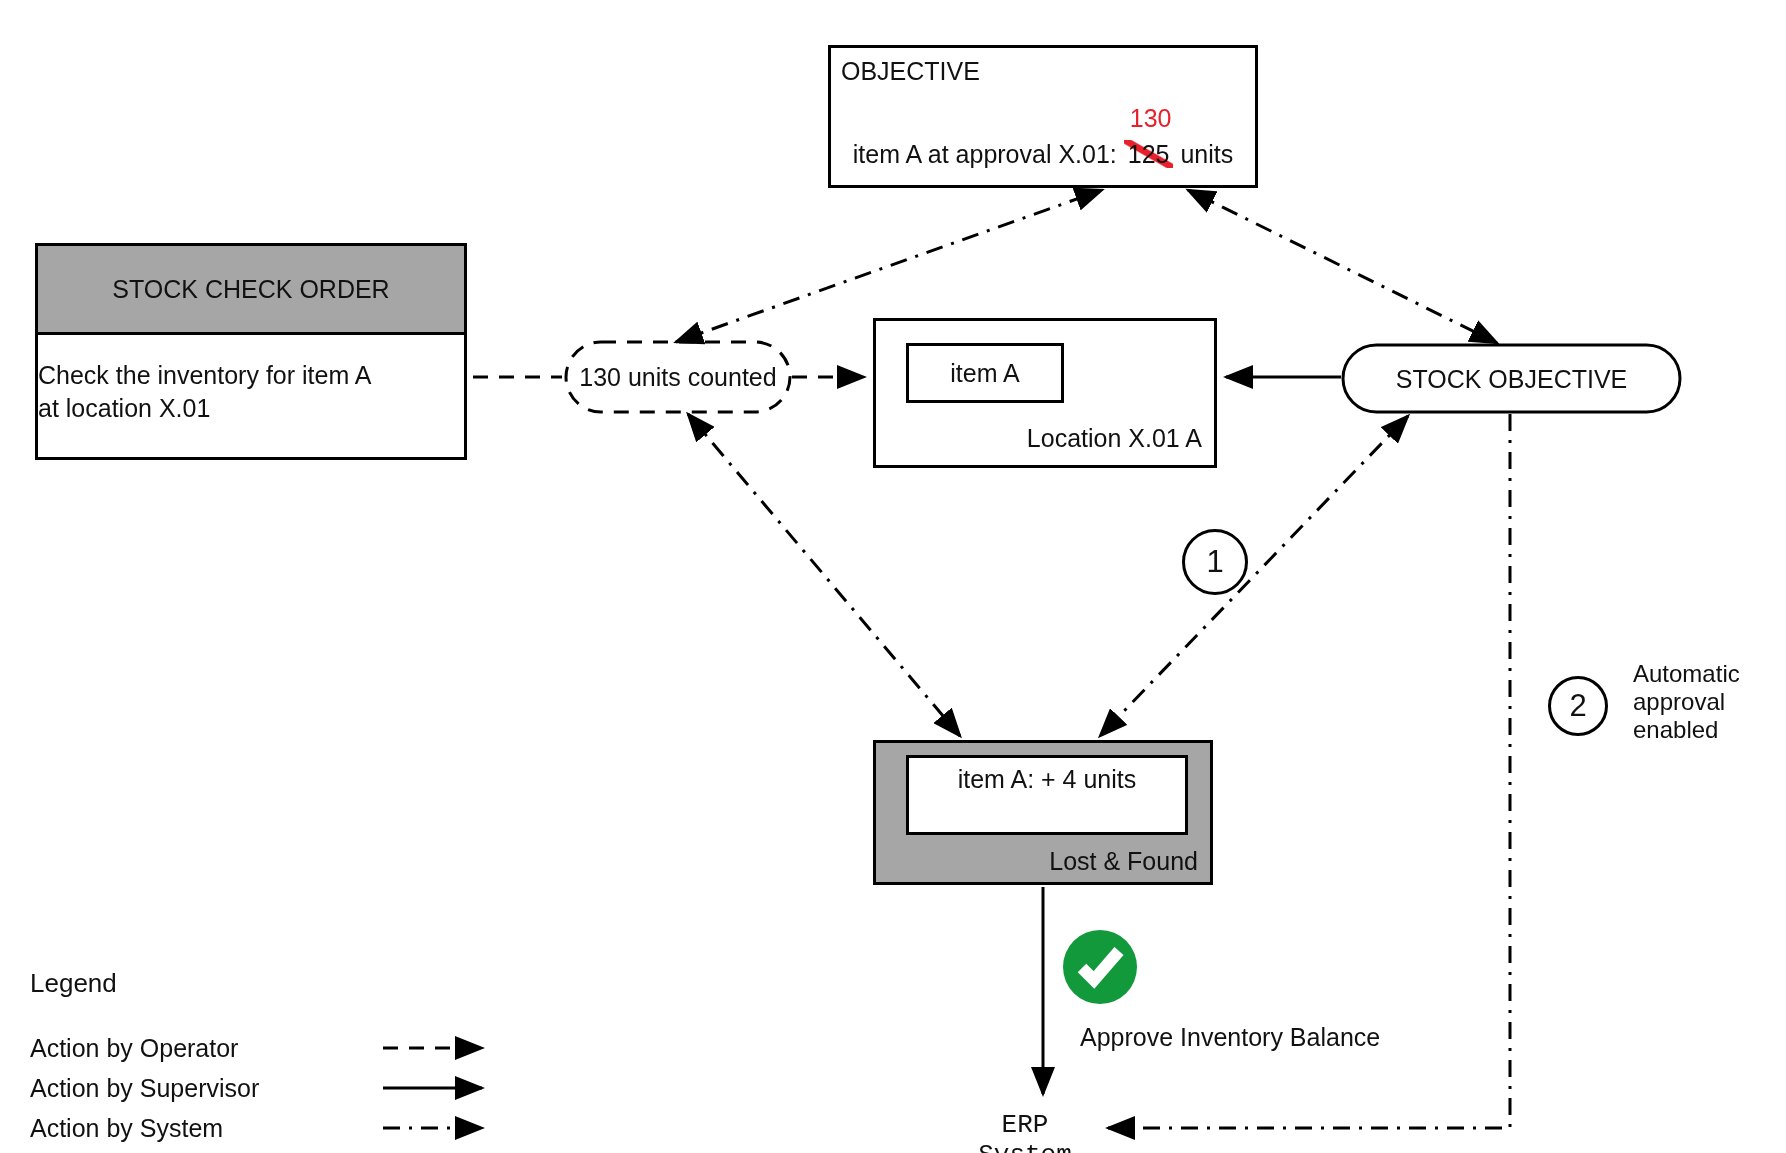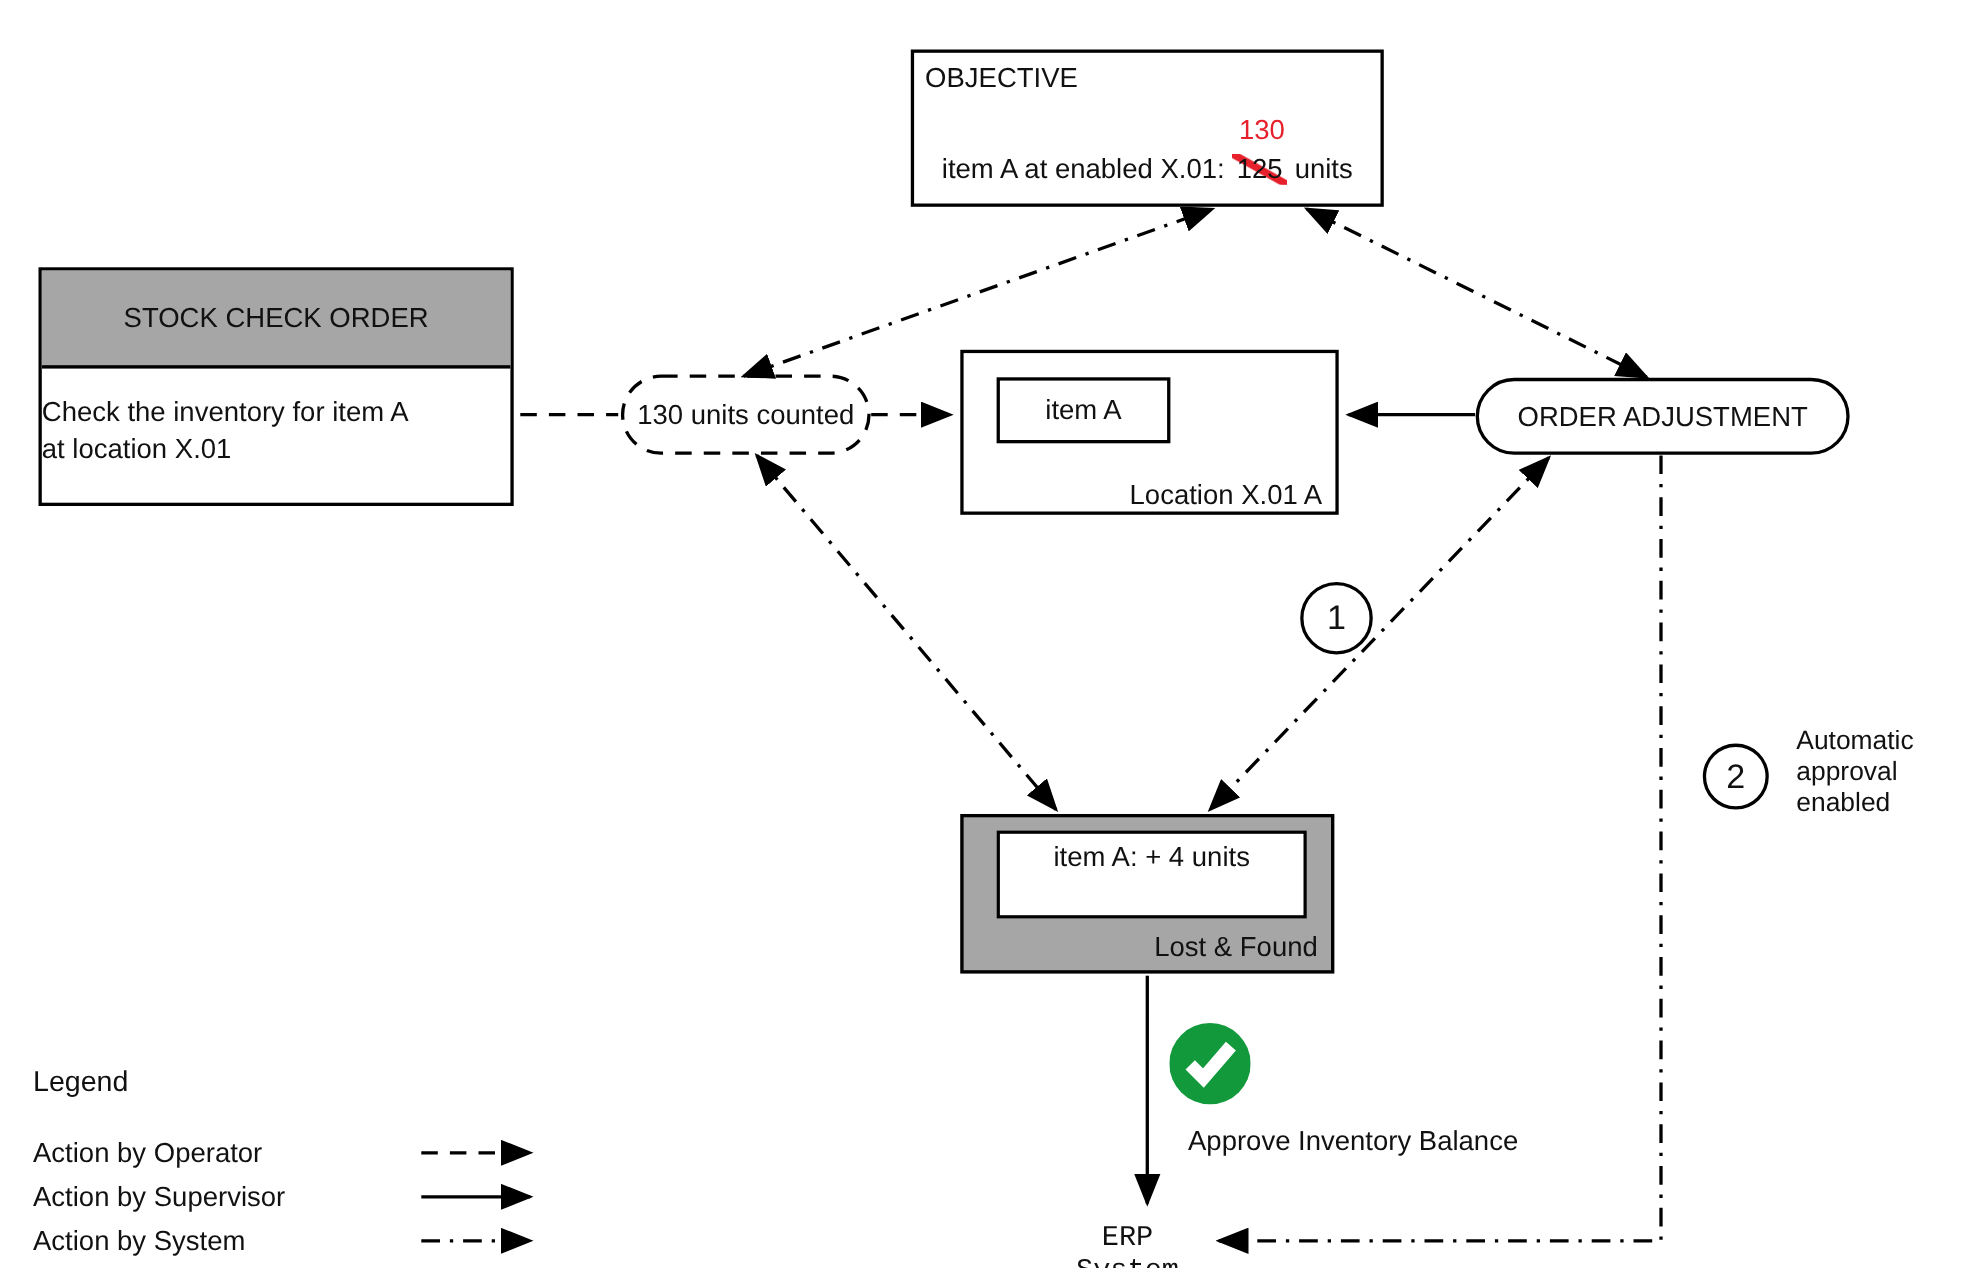--- a/index.html
+++ b/index.html
@@ -35,21 +35,21 @@
     display:flex; align-items:center; justify-content:center;}
   #scox-body{padding-top:24px; text-align:left; line-height:33px;}
 
   
   #count-label{left:566px; top:342px; width:224px; height:70px; display:flex; align-items:center; justify-content:center;}
 
   
   #item-box{left:873px; top:318px; width:344px; height:150px; border:3px solid #000; background:#fff;}
   #item-a-box{position:absolute; left:30px; top:22px; width:152px; height:54px; border:3px solid #000;
     display:flex; align-items:center; justify-content:center;}
-  #location-label{position:absolute; right:12px; bottom:0;margin-top:36px;}
+  #location-label{position:absolute; right:12px; bottom:12px;margin-top:36px;}
 
   
   #adjustment-label{left:1343px; top:345px; width:337px; height:67px; display:flex; align-items:center; justify-content:center;}
 
   
   .step-circle{border:3px solid #000; border-radius:50%; background:#fff;
     display:flex; align-items:center; justify-content:center; font-size:31px;}
   #step1-circle{left:1182px; top:529px; width:66px; height:66px;}
   #step2-circle{left:1548px; top:676px; width:60px; height:60px;}
   #auto-note{left:1633px; top:660px; width:170px; font-size:24px; line-height:28px;}
@@ -103,21 +103,21 @@
     <polyline points="1510,414 1510,1128 1108,1128" class="ln dashdot" marker-end="url(#ah-end)"></polyline>
 
     <line x1="383" y1="1048" x2="482" y2="1048" class="ln dashed" marker-end="url(#ah-end)"></line>
     <line x1="383" y1="1088" x2="482" y2="1088" class="ln" marker-end="url(#ah-end)"></line>
     <line x1="383" y1="1128" x2="482" y2="1128" class="ln dashdot" marker-end="url(#ah-end)"></line>
   </svg>
 
   <div class="node txt" id="objective-box">
     <div id="objective-title">OBJECTIVE</div>
     <div id="objective-value">
-      <span>item A at enabled X.01:</span>
+      <span>item A at approval X.01:</span>
       <span class="stack">
         <span id="objective-new">130</span><span id="objective-old">125</span>
       </span>
       <span>units</span>
     </div>
   </div>
 
   <div class="node txt" id="scox-box">
     <div id="scox-header">
       <span>STOCK CHECK ORDER</span>
@@ -128,21 +128,21 @@
 
   <div class="node txt" id="count-label">130 units counted</div>
 
   <div class="node txt" id="item-box">
     <div id="item-a-box">
       <span>item A</span>
     </div>
     <div id="location-label">Location X.01 A</div>
   </div>
 
-  <div class="node txt" id="adjustment-label">ORDER ADJUSTMENT</div>
+  <div class="node txt" id="adjustment-label">STOCK OBJECTIVE</div>
 
   <div class="node step-circle" id="step1-circle">
     <span>1</span>
   </div>
   <div class="node step-circle" id="step2-circle">
     <span>2</span>
   </div>
   <div class="node preline" id="auto-note">Automatic
 approval
 enabled</div>

